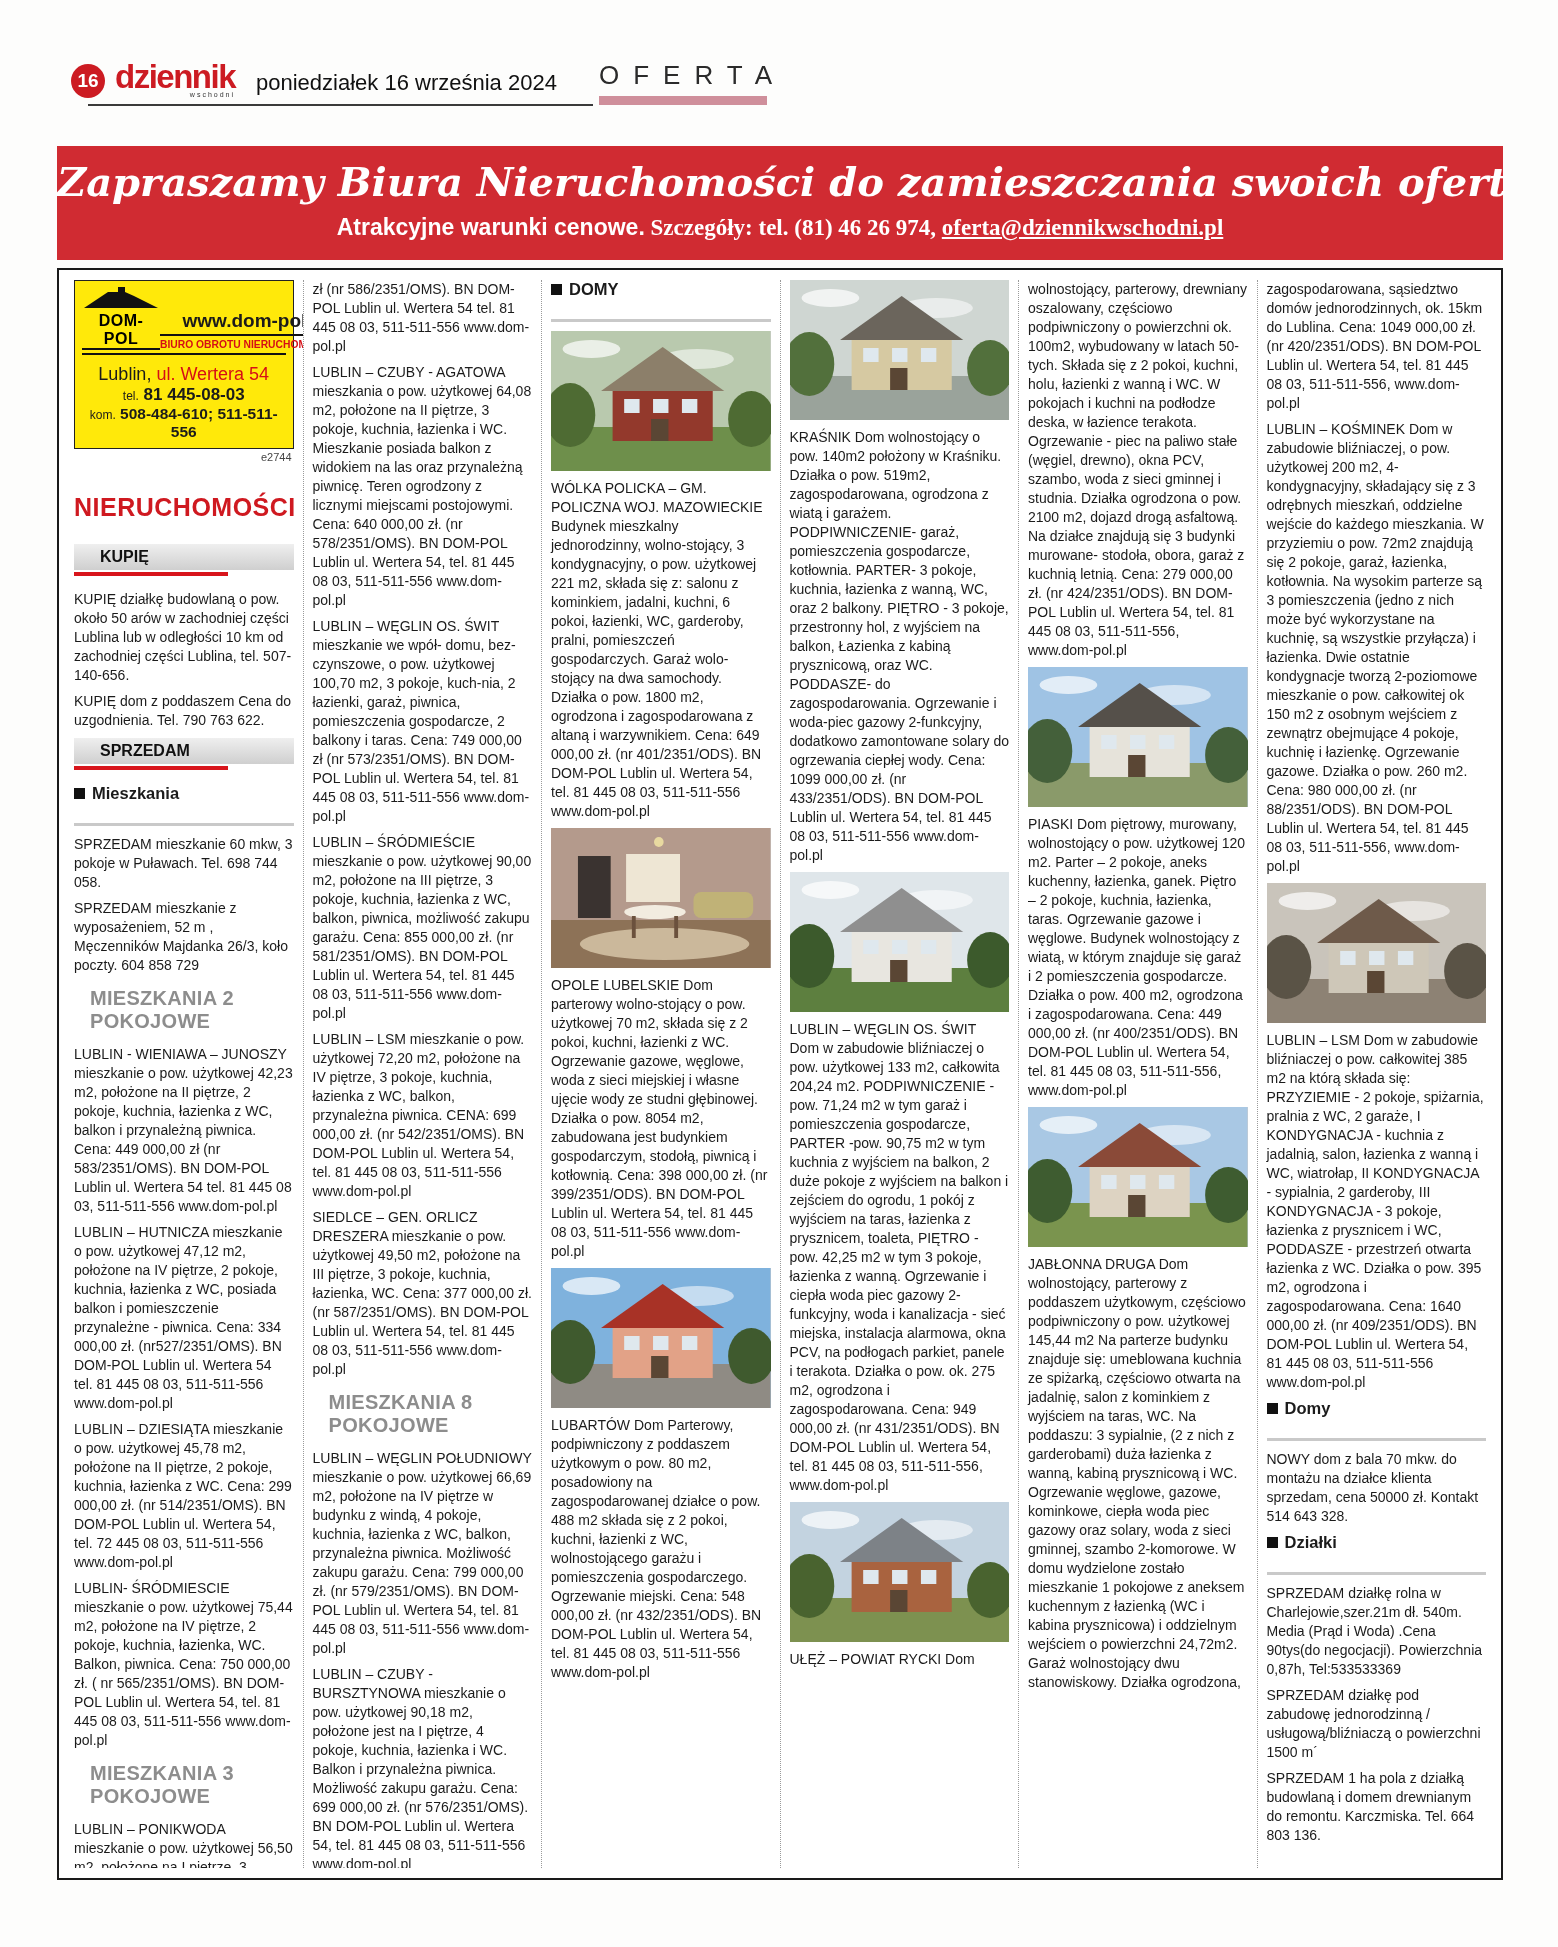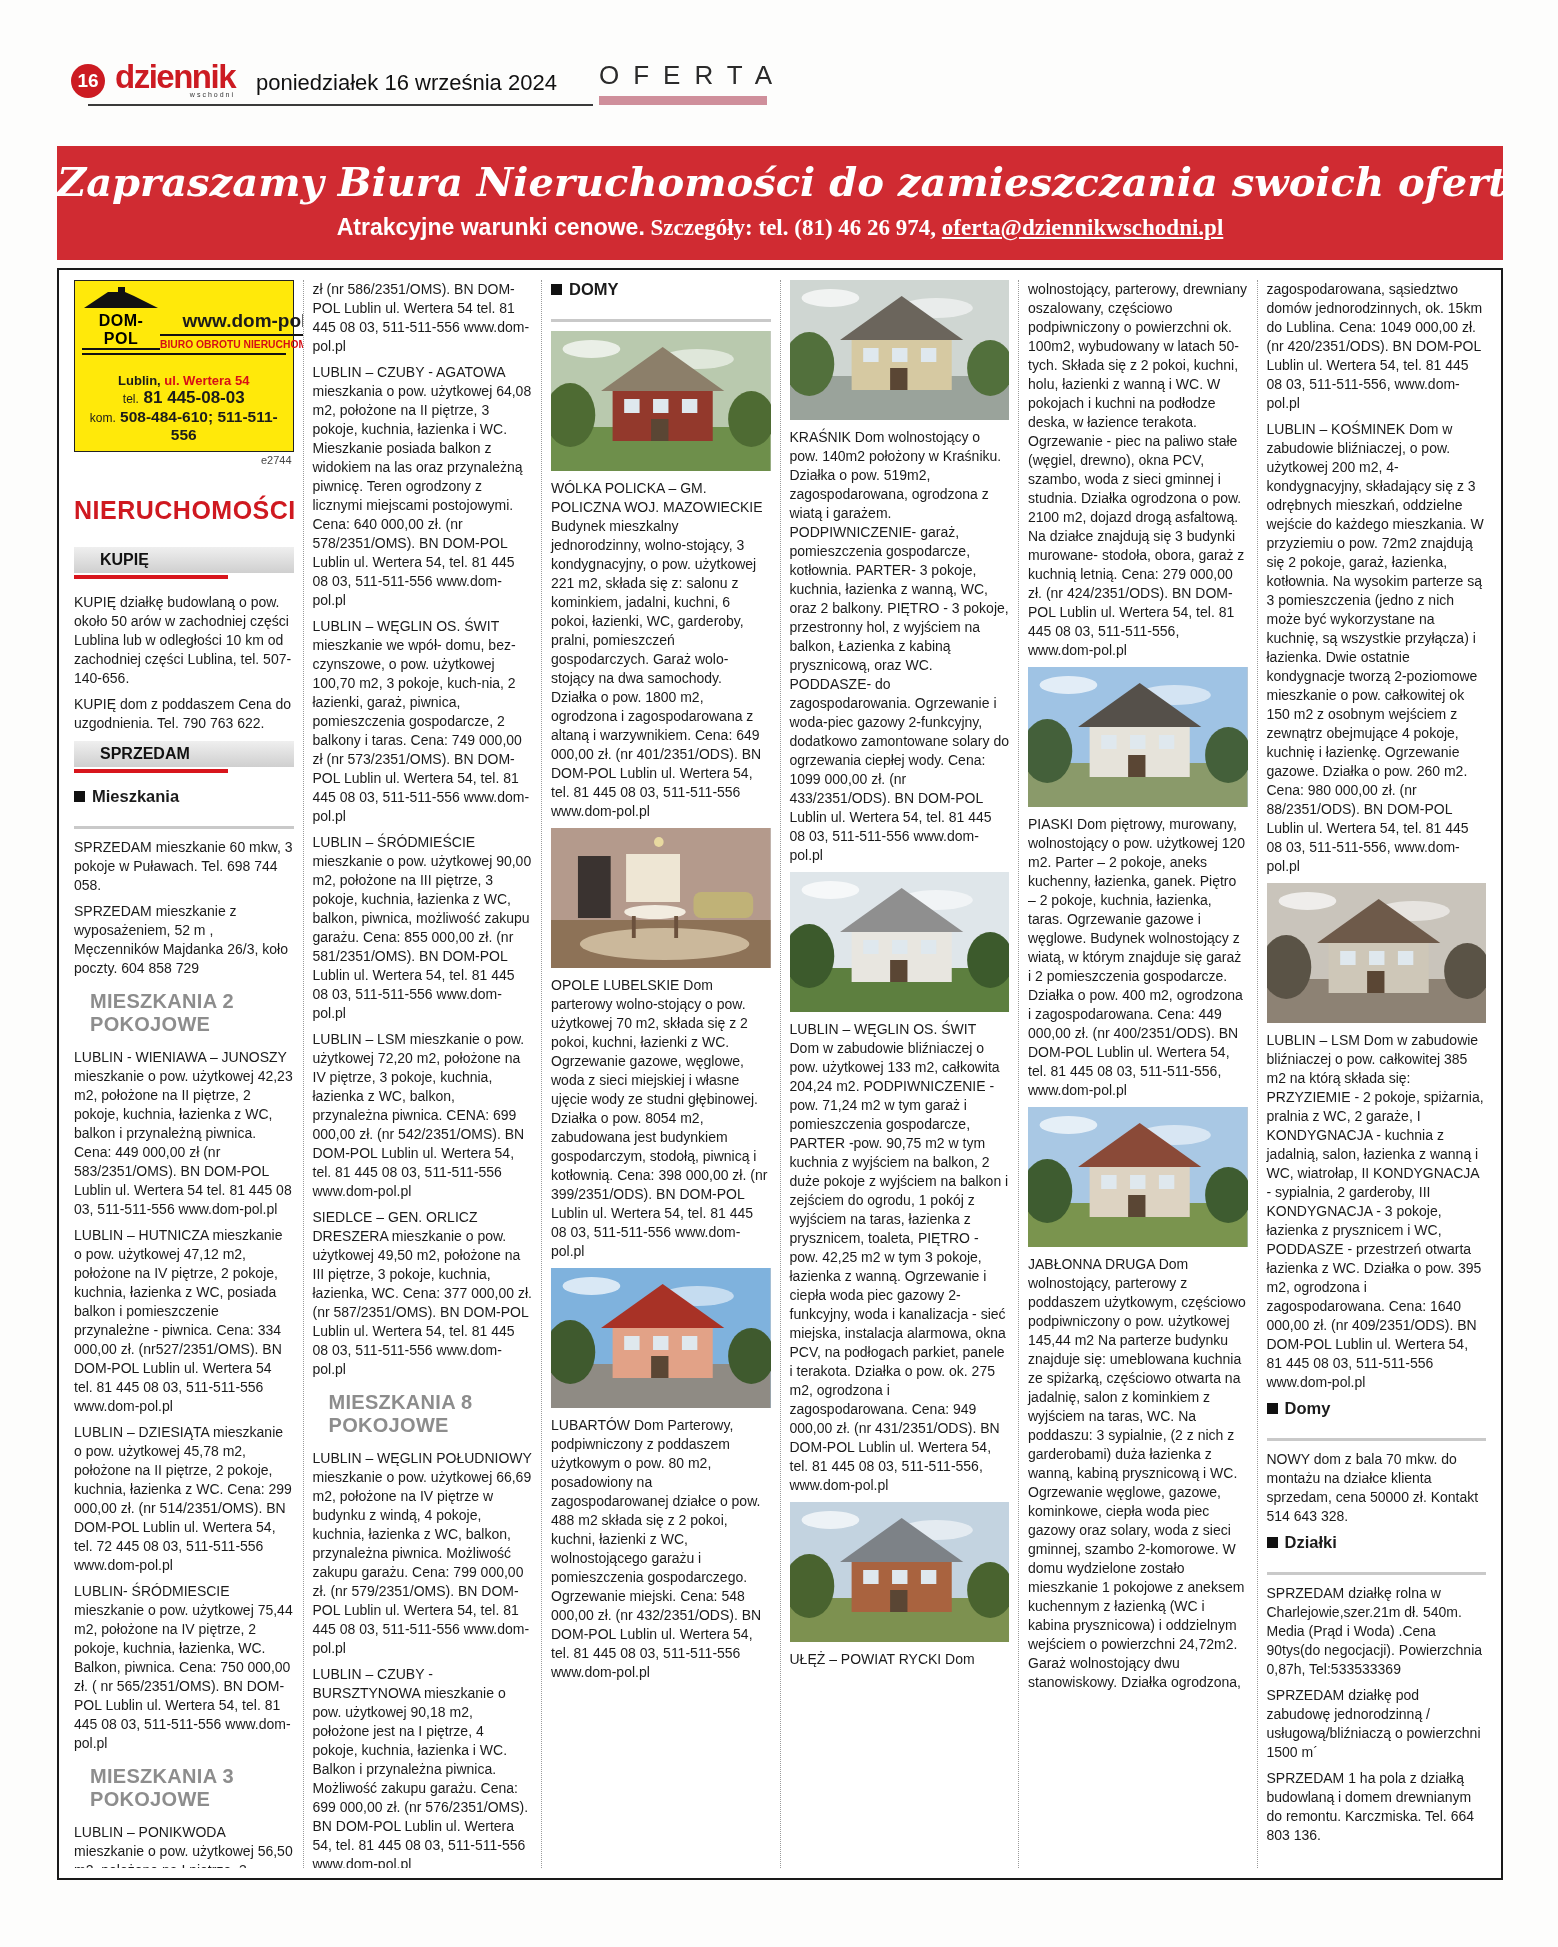--- a/index.html
+++ b/index.html
@@ -65,21 +65,21 @@
   .photo{width:100%;height:140px;margin:5px 0 8px;overflow:hidden;background:#ccc;}
   .photo svg{display:block;width:100%;height:100%;}
   
   .dompol{background:#ffe90a;border:1px solid #222;padding:5px 7px 7px;margin:10px 0 0;}
   .dp-top{display:flex;border-bottom:2px solid #111;padding-bottom:3px;align-items:flex-end;}
   .dp-logo{width:42%;text-align:center;}
   .dp-brand{color:#000000;font-weight:800;font-size:16px;letter-spacing:.5px;border-bottom:2px solid #111;}
   .dp-right{flex:1;text-align:center;}
   .dp-url{font-weight:800;font-size:19px;border-bottom:2px solid #111;padding-bottom:2px;}
   .dp-tagline{color:#d60f16;font-weight:700;font-size:10.3px;padding-top:3px;white-space:nowrap;}
-  .dp-city{text-align:center;font-size:13px;font-weight:700;margin-top:18px;}
+  .dp-city{text-align:center;font-size:18px;font-weight:400;margin-top:9px;}
   .dp-city .red{color:#d60f16;}
   .dp-tel{text-align:center;font-size:17px;font-weight:800;}
   .dp-tel .lbl{font-size:12px;font-weight:400;}
   .dp-kom{text-align:center;font-size:15.5px;font-weight:800;}
   .dp-kom .lbl{font-size:12px;font-weight:400;}
   .dp-ref{text-align:right;font-size:11px;color:#444;margin:2px 2px 10px 0;}
 </style>
 </head>
 <body>
 

